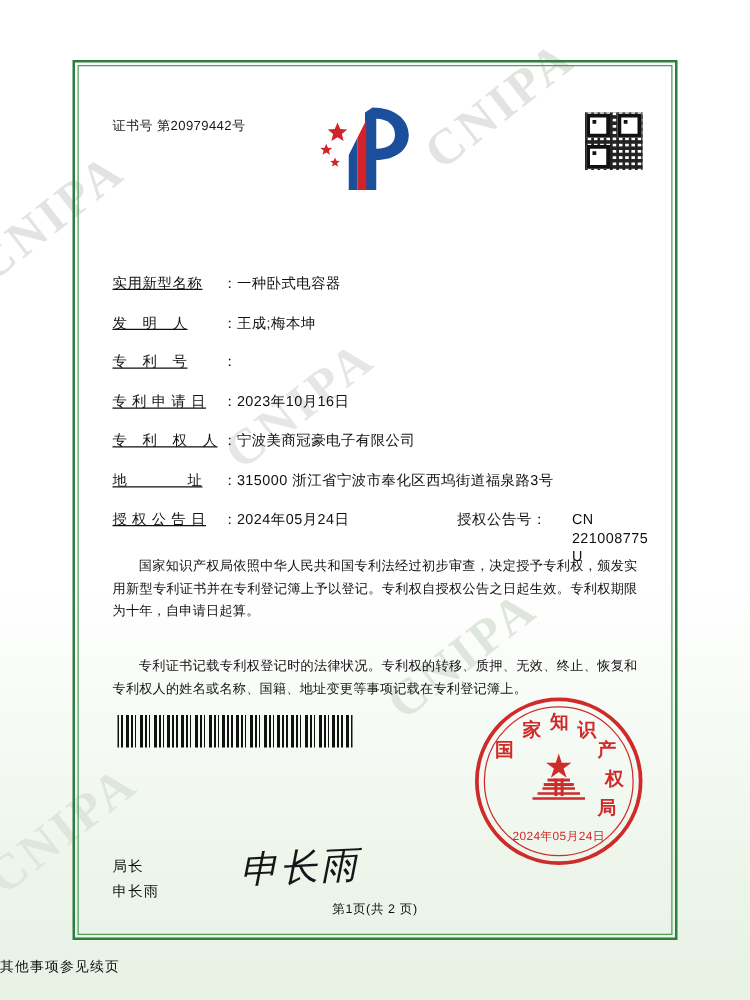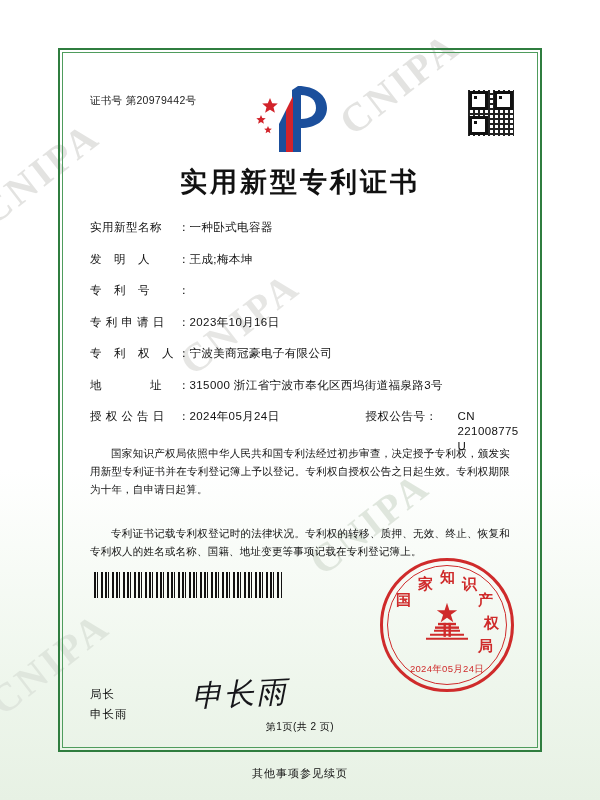--- a/index.html
+++ b/index.html
@@ -106,20 +106,21 @@
     margin-bottom:16.5px;
     font-size:11.5px;
     color:#111;
     line-height:15px;
   }
   .flabel{
     width:88px;
     flex:0 0 88px;
     letter-spacing:0.5px;
     white-space:nowrap;
+    text-decoration:underline;
   }
   .fsep{flex:0 0 10px;}
   .fvalue{flex:1 1 auto;letter-spacing:0.4px;}
   .frow.pair .fvalue{flex:0 0 176px;}
   .flabel2{
     flex:0 0 92px;white-space:nowrap;letter-spacing:0.5px;
   }
   .fvalue2{flex:1 1 auto;letter-spacing:0.4px;}
 
   .para{
@@ -193,21 +194,21 @@
     transform:rotate(-3deg);
   }
 
   .pagefoot{
     position:absolute;left:0;right:0;top:668px;
     text-align:center;
     font-size:10px;color:#111;letter-spacing:0.5px;
   }
   .outerfoot{
     position:absolute;left:0;right:0;top:766px;
-    text-align:center;
+    text-align:left;
     font-size:11px;color:#111;letter-spacing:1px;
   }
 </style>
 </head>
 <body>
 
 <div class="page">
 
   <div class="page-wash"></div>
 
@@ -251,21 +252,20 @@
           <polygon points="16,44 17.1,46.6 19.9,46.8 17.7,48.6 18.4,51.3 16,49.8 13.6,51.3 14.3,48.6 12.1,46.8 14.9,46.6"></polygon>
         </g>
 
         <path d="M46 4 C63 4 75 13 75 26 C75 39 63 46 49 46 L49 70 L40 70 L40 8 Z" fill="#1b4f9c"></path>
         <path d="M49 13 L49 37 C58 37 64 33 64 26 C64 18 58 13 49 13 Z" fill="#ffffff"></path>
         <path d="M34 28 L41 14 L41 70 L34 70 Z" fill="#d2232a"></path>
         <path d="M27 42 L34 28 L34 70 L27 70 Z" fill="#1b4f9c"></path>
       </svg>
     </div>
 
-    <div class="title">实用新型专利证书</div>
 
     <div class="fields">
 
       <div class="frow">
         <span class="flabel">实用新型名称</span>
         <span class="fsep">：</span>
         <span class="fvalue">一种卧式电容器</span>
       </div>
 
       <div class="frow">

